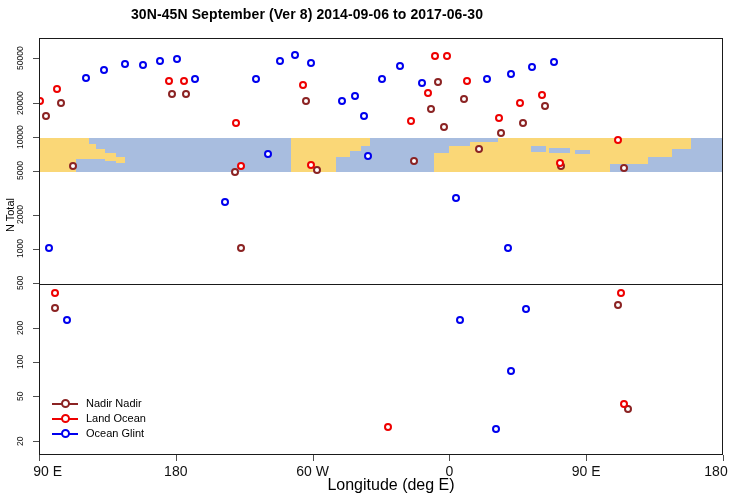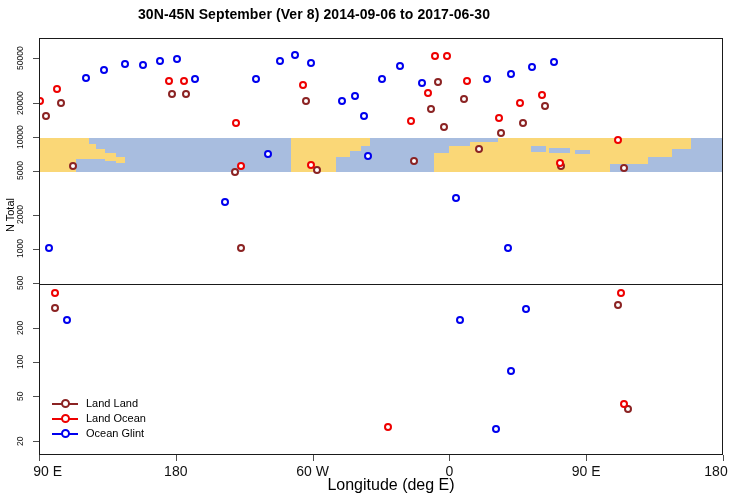--- a/index.html
+++ b/index.html
@@ -3,21 +3,21 @@
 <meta charset="utf-8">
 <style>
   html,body{margin:0;padding:0;background:#ffffff;}
   body{width:750px;height:500px;position:relative;overflow:hidden;
        font-family:"Liberation Sans",sans-serif;color:#000;}
 
   #chart-root{position:absolute;inset:0;}
 
   
   .title{position:absolute;left:0;top:6px;width:614px;text-align:center;
-         font-size:14px;font-weight:bold;letter-spacing:.1px;margin-left:7px;}
+         font-size:14px;font-weight:bold;letter-spacing:.1px;}
 
   
   .plot-frame{position:absolute;left:39px;top:38px;width:684px;height:417px;
               border:1.3px solid #1a1a1a;box-sizing:border-box;overflow:hidden;
               background:#fff;}
 
   
   .map-band{position:absolute;left:0;width:100%;overflow:hidden;}
   .ocean{position:absolute;inset:0;background:#a8bddf;}
   .land{position:absolute;background:#fad777;}
@@ -215,21 +215,21 @@
       <div style="position: absolute; left: 586.2px; top: 455px; width: 1px; height: 6px; background: rgb(77, 77, 77);"></div>
       <div class="xtick-label" style="left: 586.2px; top: 463px;">90 E</div>
       <div style="position: absolute; left: 723px; top: 455px; width: 1px; height: 6px; background: rgb(77, 77, 77);"></div>
       <div class="xtick-label" style="left: 723px; top: 463px; transform: translateX(-80%);">180</div>
     </div>
 
   <div class="legend">
       <div class="legend-row">
         <div class="legend-line" style="background: rgb(139, 35, 35);"></div>
         <div class="legend-mark" style="border: 2px solid rgb(139, 35, 35);"></div>
-        <div class="legend-text">Land Land</div>
+        <div class="legend-text">Nadir Nadir</div>
       </div>
       <div class="legend-row">
         <div class="legend-line" style="background: rgb(238, 0, 0);"></div>
         <div class="legend-mark" style="border: 2px solid rgb(238, 0, 0);"></div>
         <div class="legend-text">Land Ocean</div>
       </div>
       <div class="legend-row">
         <div class="legend-line" style="background: rgb(0, 0, 238);"></div>
         <div class="legend-mark" style="border: 2px solid rgb(0, 0, 238);"></div>
         <div class="legend-text">Ocean Glint</div>

